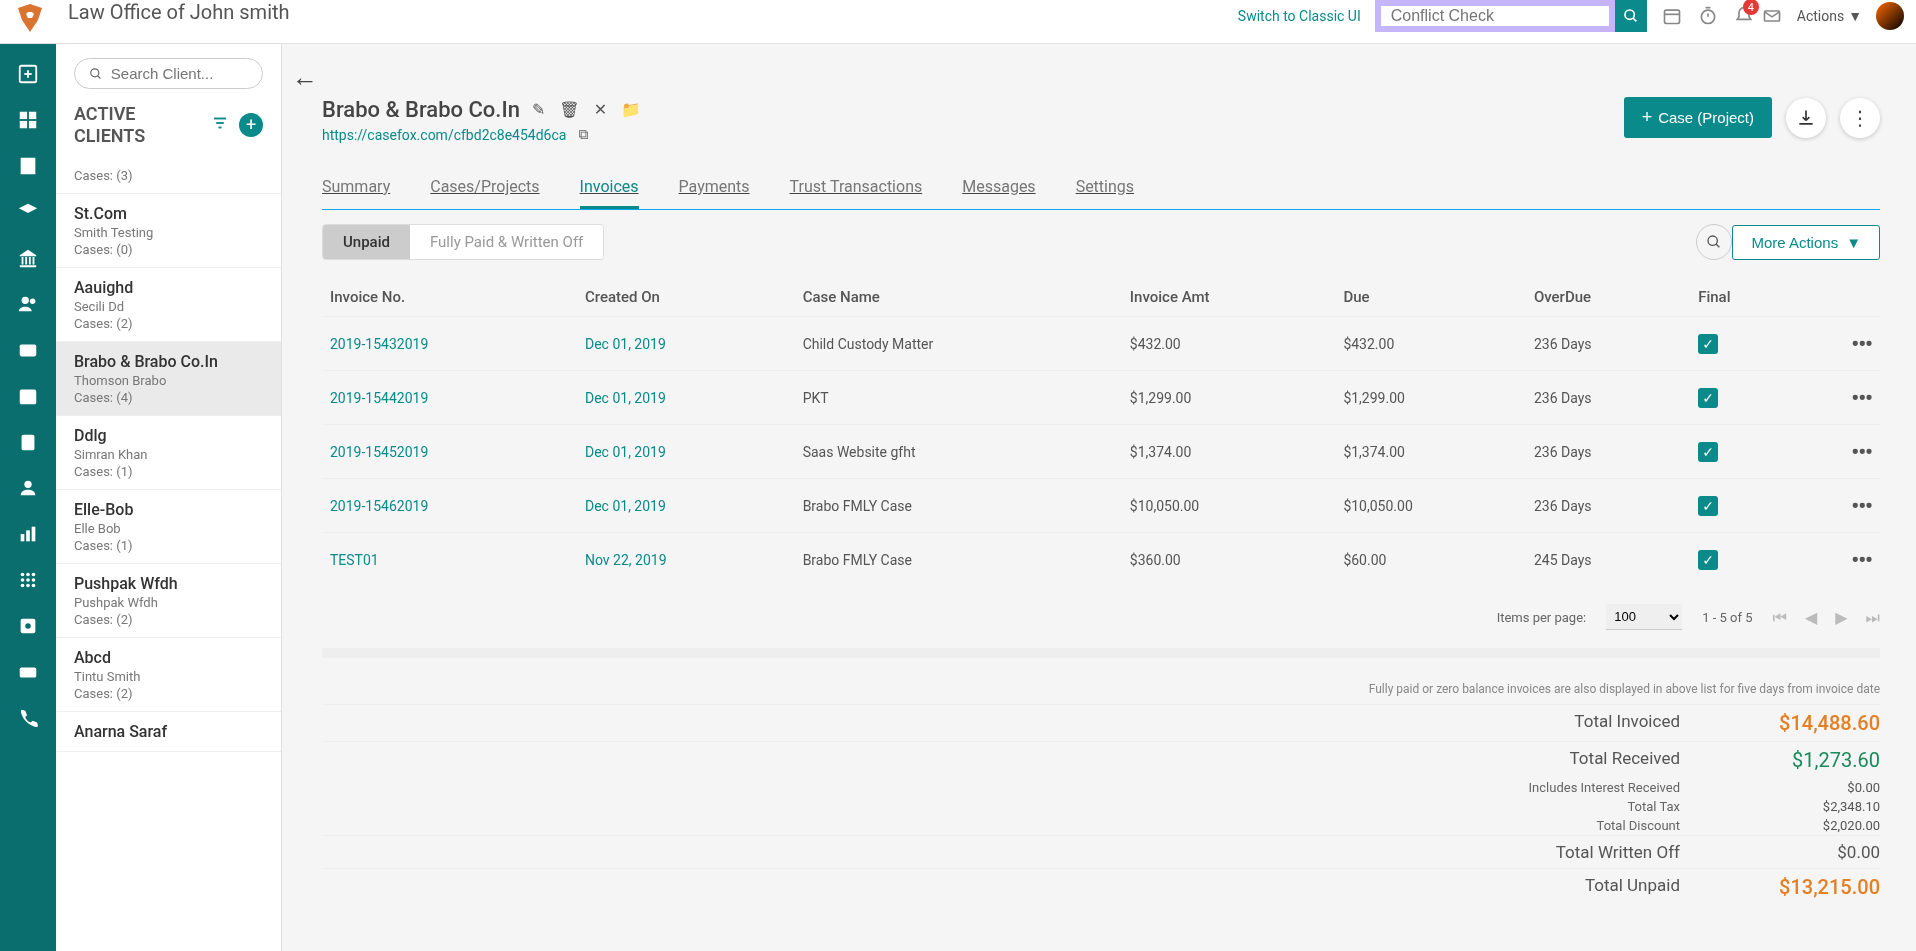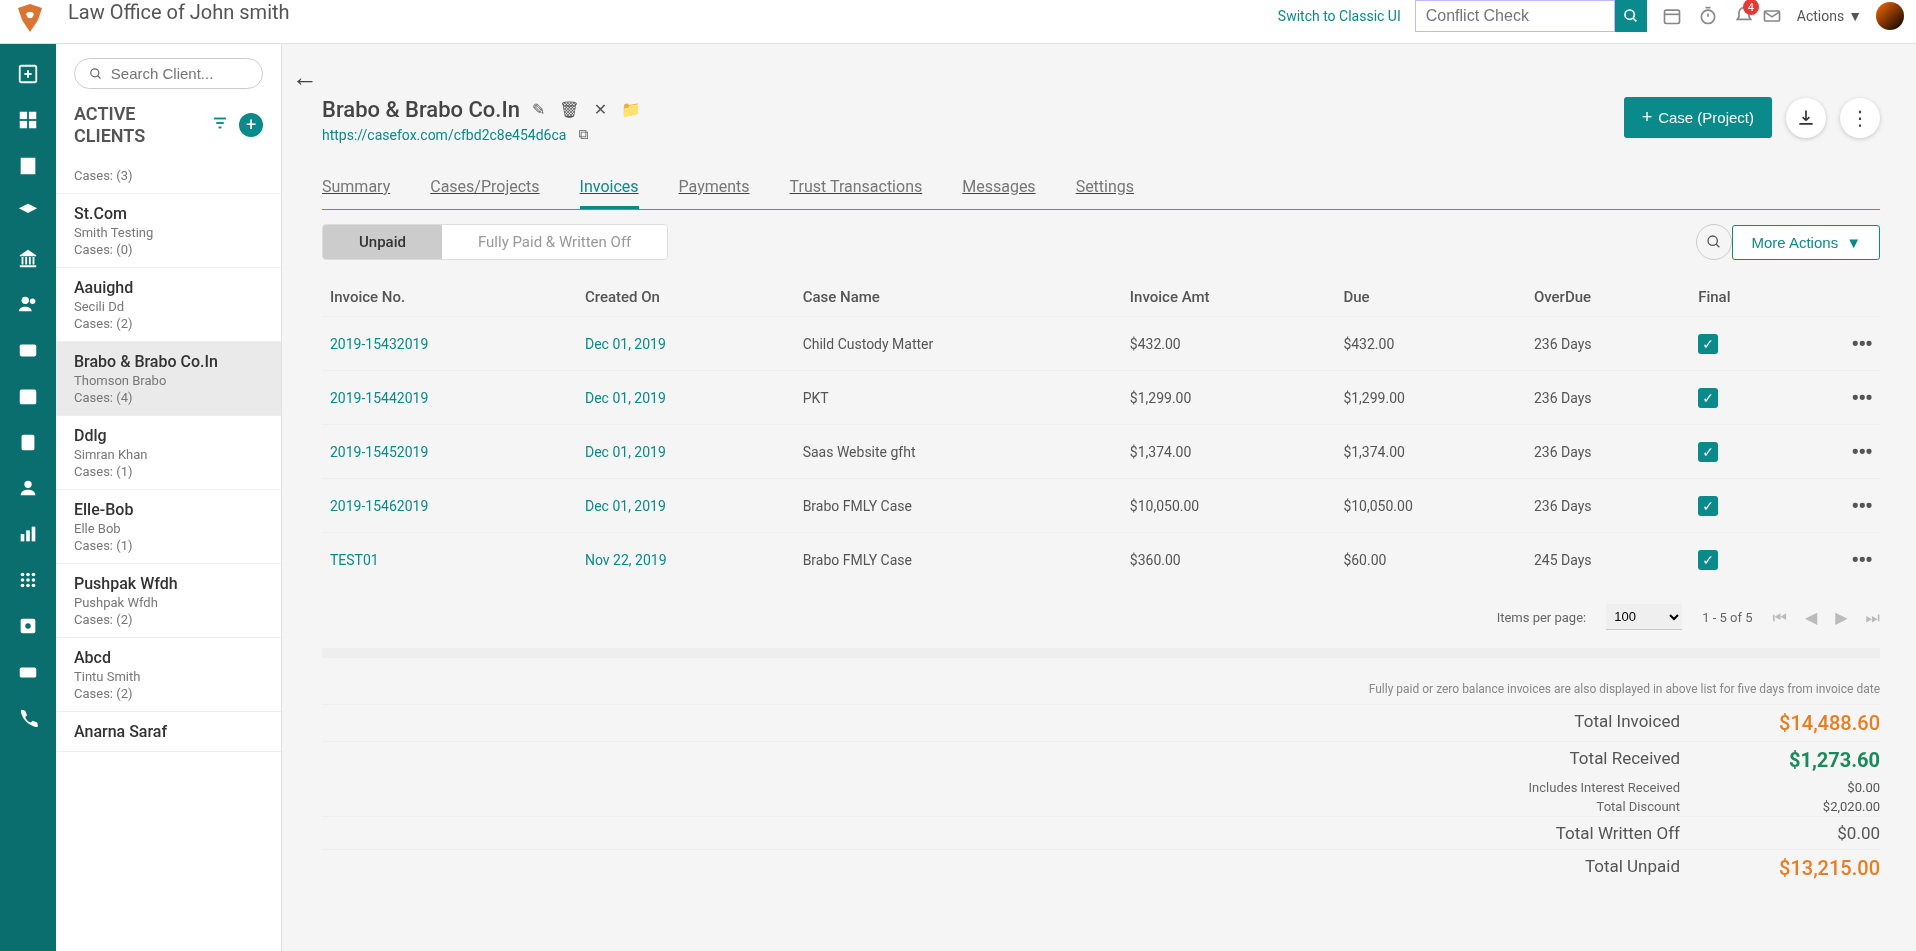--- a/index.html
+++ b/index.html
@@ -5,21 +5,21 @@
   * { box-sizing: border-box; margin: 0; padding: 0; }
   body { font-family: -apple-system, BlinkMacSystemFont, "Segoe UI", Roboto, sans-serif; background: #f5f5f5; color: #444; }
   
   
   .top-header { height: 44px; background: #fff; display: flex; align-items: flex-start; padding: 0 12px; border-bottom: 1px solid #e0e0e0; }
   .logo-box { width: 36px; height: 36px; display: flex; align-items: center; justify-content: center; }
   .firm-name { margin-left: 20px; font-size: 20px; color: #555; font-weight: 400; }
   .top-right { margin-left: auto; display: flex; align-items: center; gap: 14px; }
   .classic-link { color: #0a8a8a; font-size: 14px; cursor: pointer; }
   .conflict-search { display: flex; align-items: center; }
-  .conflict-input { width: 200px; height: 32px; border: 1px solid #c4b5fd; padding: 0 10px; font-size: 16px; color: #888; }
+  .conflict-input { width: 240px; height: 32px; border: 6px solid #c4b5fd; padding: 0 10px; font-size: 16px; color: #888; }
   .conflict-btn { width: 32px; height: 32px; background: #0a8a8a; color: #fff; border: none; cursor: pointer; display:flex;align-items:center;justify-content:center;}
   .header-icon { width: 22px; height: 22px; color: #888; cursor: pointer; position: relative; display:flex;align-items:center;justify-content:center;}
   .notif-wrap { position: relative; display: flex; }
   .notif-badge { position: absolute; top: -6px; left: 10px; background: #e53935; color: #fff; font-size: 11px; border-radius: 50%; width: 16px; height: 16px; display: flex; align-items: center; justify-content: center; }
   .actions-drop { font-size: 14px; color: #555; display: flex; align-items: center; gap: 4px; cursor: pointer; }
   .avatar { width: 28px; height: 28px; border-radius: 50%; background: linear-gradient(135deg, #ff6a00, #000); }
 
   .main-wrap { display: flex; height: calc(100vh - 44px); }
   
   
@@ -53,21 +53,21 @@
   .page-actions { margin-left: auto; display: flex; gap: 14px; align-items: center; }
   .btn-case { background: #0a8a8a; color: #fff; border: none; padding: 10px 18px; font-size: 15px; border-radius: 3px; cursor: pointer; display:flex;align-items:center;gap:6px;}
   .circle-btn { width: 40px; height: 40px; border-radius: 50%; background: #fff; box-shadow: 0 1px 4px rgba(0,0,0,0.2); display: flex; align-items: center; justify-content: center; cursor: pointer; font-size: 20px; color: #444; }
   
   .tabs { display: flex; gap: 40px; border-bottom: 1px solid #0ea5e9; margin-top: 24px; text-decoration: underline; }
   .tab { padding: 10px 0; font-size: 16px; color: #777; cursor: pointer; }
   .tab.active { color: #0a8a8a; border-bottom: 3px solid #0a8a8a; }
   
   .subtabs-row { display: flex; align-items: center; margin-top: 14px; }
   .subtabs { display: flex; border: 1px solid #ddd; border-radius: 4px; overflow: hidden; }
-  .subtab { padding: 8px 36px; font-size: 15px; cursor: pointer; }
+  .subtab { padding: 8px 20px; font-size: 15px; cursor: pointer; }
   .subtab.active { background: #ccc; color:#333; font-weight:500;}
   .subtab.inactive { background: #fff; color: #999; }
   .subtabs-right { margin-left: auto; display: flex; align-items: center; }
   .search-circ { width: 36px; height: 36px; border: 1px solid #ccc; border-radius: 50%; display: flex; align-items: center; justify-content: center; cursor: pointer; }
   .more-actions-btn { border: 1px solid #0a8a8a; color: #0a8a8a; padding: 8px 18px; border-radius: 3px; background: #fff; cursor: pointer; display: flex; align-items: center; gap: 8px; font-size: 15px; }
 
   
   .inv-table { width: 100%; margin-top: 18px; border-collapse: collapse; }
   .inv-table th { text-align: left; font-size: 15px; color: #555; font-weight: 500; padding: 10px 8px; }
   .inv-table td { padding: 14px 8px; border-top: 1px solid #eee; font-size: 14px; color: #555;}
@@ -83,21 +83,21 @@
   .note { text-align: right; font-size: 12px; color: #888; margin-top: 24px; }
   
   .totals { margin-top: 8px; }
   .total-row { display: flex; border-top: 1px solid #eee; padding: 6px 0; }
   .total-row.sub-row { border-top: none; padding: 2px 0;}
   .total-label { flex: 1; text-align: right; font-size: 17px; color: #555; padding-right: 20px;}
   .total-label.small { font-size: 13px; color: #666; }
   .total-val { width: 180px; text-align: right; font-size: 20px; }
   .total-val.small { font-size: 13px; color: #555; }
   .val-orange { color: #e67e22; font-weight: 500;}
-  .val-green { color: #1a8a5a; font-weight: 700;}
+  .val-green { color: #1a8a5a; font-weight: 400;}
   .val-plain { color: #555; font-size: 17px;}
 
   .divider-bar { height:10px; background:#eee; margin-top:18px;}
 </style>
 </head>
 <body>
 
 <div class="top-header">
   <div class="logo-box">
     <svg width="32" height="32" viewBox="0 0 32 32">
@@ -458,20 +458,24 @@
           </div>
       <div class="total-row">
             <div class="total-label">Total Received</div>
             <div class="total-val val-green">$1,273.60</div>
           </div>
       <div class="total-row sub-row">
             <div class="total-label small">Includes Interest Received</div>
             <div class="total-val small">$0.00</div>
           </div>
       <div class="total-row sub-row">
+            <div class="total-label small">Total Tax</div>
+            <div class="total-val small">$2,348.10</div>
+          </div>
+      <div class="total-row sub-row">
             <div class="total-label small">Total Discount</div>
             <div class="total-val small">$2,020.00</div>
           </div>
       <div class="total-row">
             <div class="total-label">Total Written Off</div>
             <div class="total-val val-plain">$0.00</div>
           </div>
       <div class="total-row">
             <div class="total-label">Total Unpaid</div>
             <div class="total-val val-orange">$13,215.00</div>

